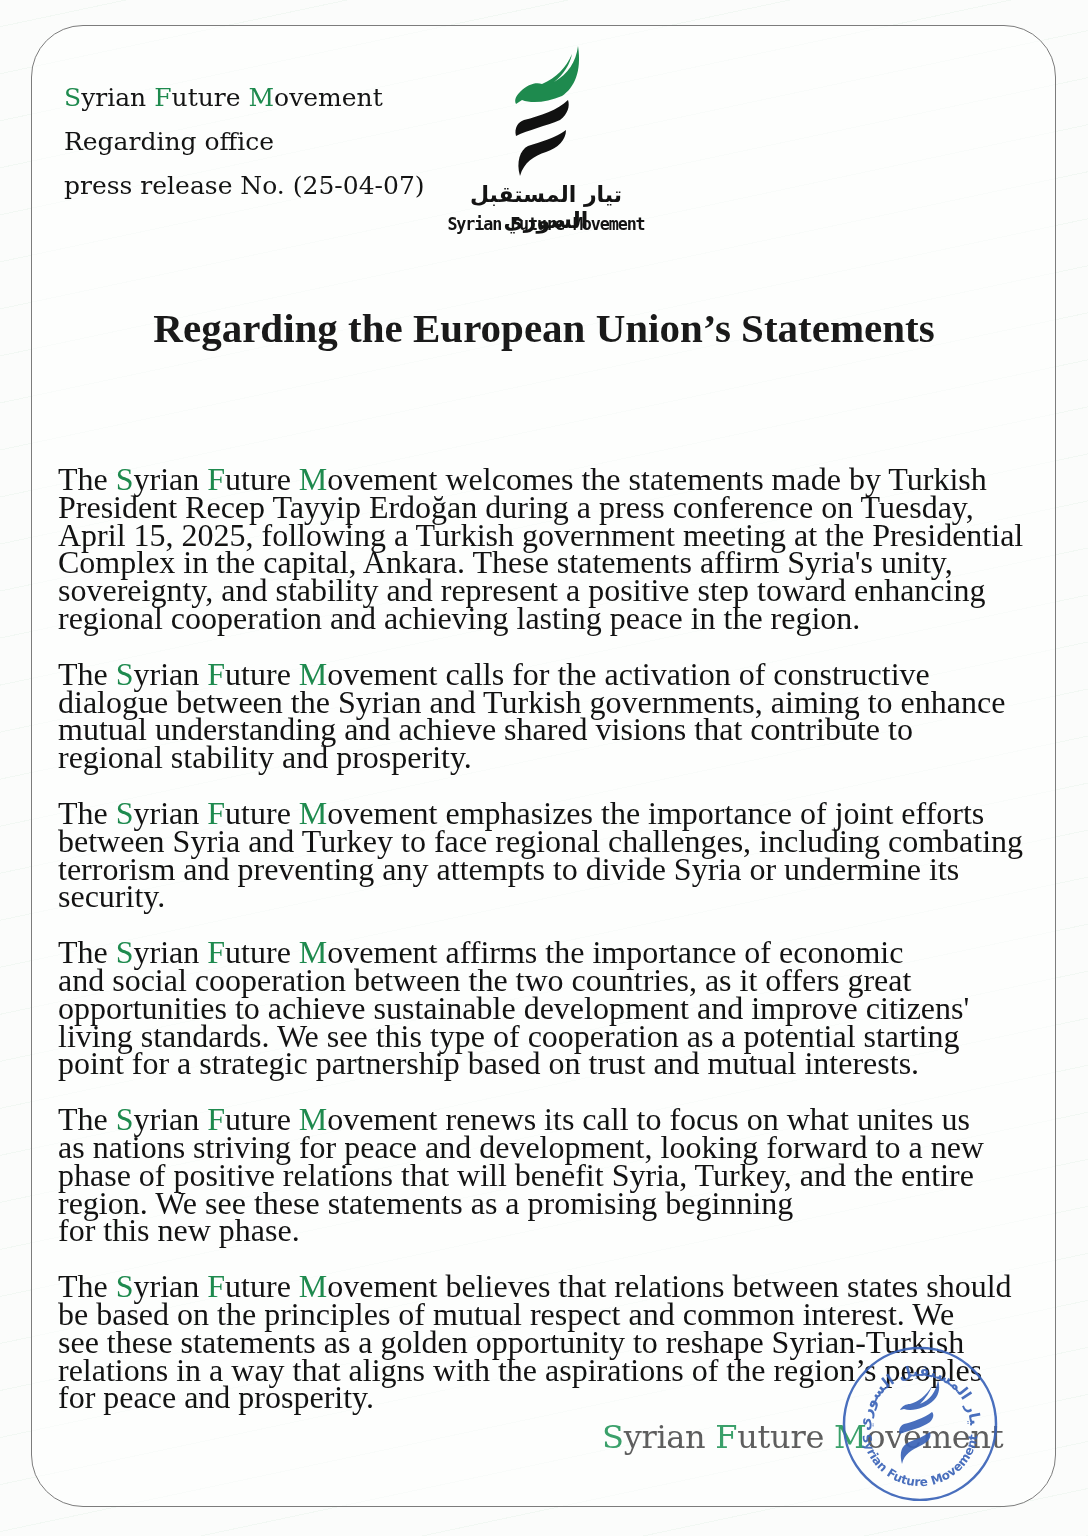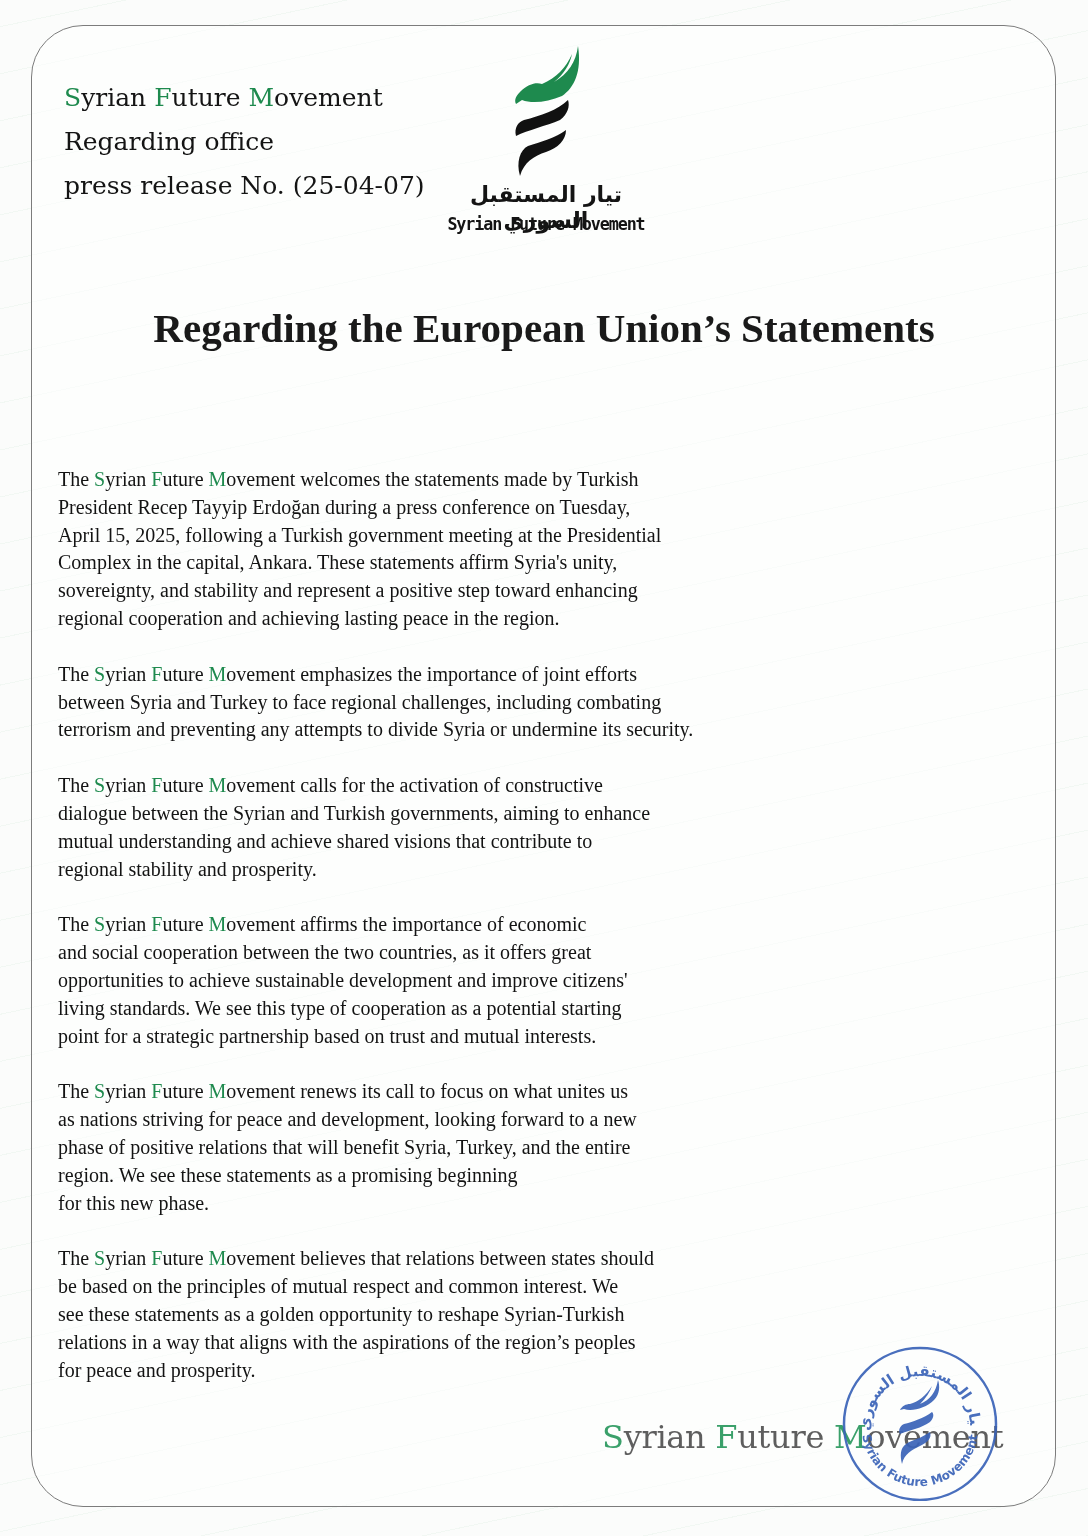--- a/index.html
+++ b/index.html
@@ -33,21 +33,21 @@
       position: absolute; left: 0; width: 216px; top: 168px; text-align: center;
       font-family: "DejaVu Sans Mono", monospace; font-weight: bold; font-size: 18px; letter-spacing: -1.2px; line-height: 24px;
       transform: scaleX(0.93);
     }
     .title {
       position: absolute; left: 60px; width: 968px; top: 298px; text-align: center;
       font-family: "Liberation Serif", serif; font-weight: bold; font-size: 41px; line-height: 45px; color: #1a1a1a; margin-top: 8px;
     }
     .body {
       position: absolute; left: 58px; width: 970px; top: 466px;
-      font-family: "Liberation Serif", serif; font-size: 20px; line-height: 27.8px; color: #131313;
+      font-family: "Liberation Serif", serif; font-size: 32px; line-height: 27.8px; color: #131313;
     }
     .body p { margin: 0 0 28px 0; white-space: pre-line; }
     .sig {
       position: absolute; left: 602px; top: 1418px; font-size: 32px; color: #5e5e5e;
       font-family: "DejaVu Serif", serif; white-space: nowrap; letter-spacing: -0.3px;
     }
     .sig .g { color: #3aa06a; }
     .stamp { position: absolute; left: 840px; top: 1346px; width: 160px; height: 155px; opacity: 0.92; }
   </style>
 </head>
@@ -76,27 +76,27 @@
   <div>Regarding the European Union’s Statements</div>
 </div>
 
 <div class="body">
   <p><span>The </span><span class="g">S</span><span>yrian </span><span class="g">F</span><span>uture </span><span class="g">M</span><span>ovement</span><span> welcomes the statements made by Turkish
 President Recep Tayyip Erdoğan during a press conference on Tuesday,
 April 15, 2025, following a Turkish government meeting at the Presidential
 Complex in the capital, Ankara. These statements affirm Syria's unity,
 sovereignty, and stability and represent a positive step toward enhancing
 regional cooperation and achieving lasting peace in the region.</span></p>
-  <p><span>The </span><span class="g">S</span><span>yrian </span><span class="g">F</span><span>uture </span><span class="g">M</span><span>ovement</span><span> emphasizes the importance of joint efforts
-between Syria and Turkey to face regional challenges, including combating
-terrorism and preventing any attempts to divide Syria or undermine its security.</span></p>
   <p><span>The </span><span class="g">S</span><span>yrian </span><span class="g">F</span><span>uture </span><span class="g">M</span><span>ovement</span><span> calls for the activation of constructive
 dialogue between the Syrian and Turkish governments, aiming to enhance
 mutual understanding and achieve shared visions that contribute to
 regional stability and prosperity.</span></p>
+  <p><span>The </span><span class="g">S</span><span>yrian </span><span class="g">F</span><span>uture </span><span class="g">M</span><span>ovement</span><span> emphasizes the importance of joint efforts
+between Syria and Turkey to face regional challenges, including combating
+terrorism and preventing any attempts to divide Syria or undermine its security.</span></p>
   <p><span>The </span><span class="g">S</span><span>yrian </span><span class="g">F</span><span>uture </span><span class="g">M</span><span>ovement</span><span> affirms the importance of economic
 and social cooperation between the two countries, as it offers great
 opportunities to achieve sustainable development and improve citizens'
 living standards. We see this type of cooperation as a potential starting
 point for a strategic partnership based on trust and mutual interests.</span></p>
   <p><span>The </span><span class="g">S</span><span>yrian </span><span class="g">F</span><span>uture </span><span class="g">M</span><span>ovement</span><span> renews its call to focus on what unites us
 as nations striving for peace and development, looking forward to a new
 phase of positive relations that will benefit Syria, Turkey, and the entire
 region. We see these statements as a promising beginning
 for this new phase.</span></p>

